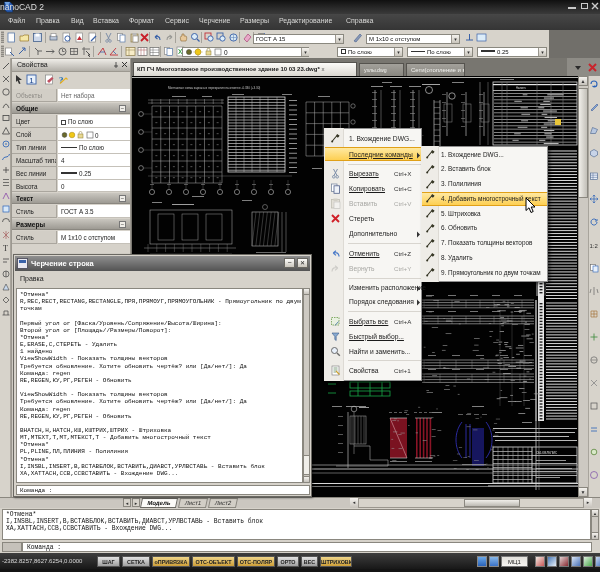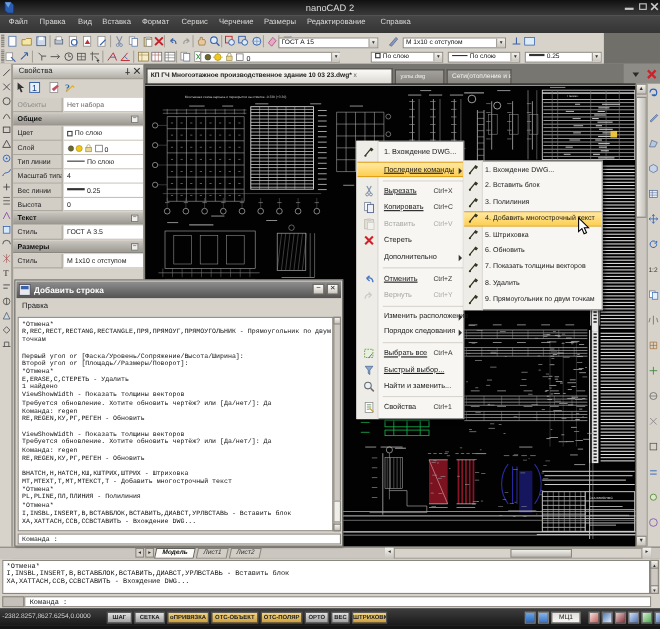--- a/index.html
+++ b/index.html
@@ -6,21 +6,21 @@
 .tbico{position:absolute;width:11px;height:11px}
 .combo{position:absolute;background:#fff;border:1px solid #8a887f;font-size:6px;color:#111;line-height:9px;white-space:nowrap;overflow:hidden}
 .combo .da{position:absolute;right:0;top:0;bottom:0;width:8px;background:linear-gradient(#f4f2ee,#c9c5bc);border-left:1px solid #9a968e;color:#333;font-size:5px;text-align:center;line-height:8px}
 </style></head><body>
 <div style="position:absolute;left:0;top:0;width:600px;height:572px;background:#7b7972"></div>
 <div style="position:absolute;left:0;top:0;width:600px;height:14px;background:linear-gradient(#101010,#2b2b2b 60%,#3a3a3a)"></div>
 <svg class="abs" style="left:3px;top:1px" width="11" height="12">
     <path d="M1.5 1 L7 1 L9.5 3.5 L9.5 11 L4 11 L1.5 8.5 Z" fill="#2a5cb0" stroke="#10336e" stroke-width="0.7"></path>
     <path d="M1.5 1 L7 1 L4.5 6 Z" fill="#6fa0e0"></path>
   </svg>
-<div style="position:absolute;left:0;top:2px;width:600px;height:11px;text-align:center;font-size:8.5px;color:#dedede">nanoCAD 2</div>
+<div style="position:absolute;left:0;top:2px;width:600px;height:11px;font-size:8.5px;color:#dedede">nanoCAD 2</div>
 <div style="position:absolute;left:568px;top:7px;width:8px;height:2px;background:#c9c9c9"></div>
 <div style="position:absolute;left:581px;top:3px;width:7px;height:6px;border:1px solid #c9c9c9"></div>
 <svg class="abs" style="left:591px;top:2px" width="9" height="9">
     <path d="M1 1 L7 7 M7 1 L1 7" stroke="#cccccc" stroke-width="1.4"></path>
   </svg>
 <div style="position:absolute;left:0;top:14px;width:600px;height:16px;background:linear-gradient(#474747,#353535)"></div>
 <div style="position:absolute;left:8px;top:17px;font-size:7px;color:#d9d9d7">Файл</div>
 <div style="position:absolute;left:36px;top:17px;font-size:7px;color:#d9d9d7">Правка</div>
 <div style="position:absolute;left:71px;top:17px;font-size:7px;color:#d9d9d7">Вид</div>
 <div style="position:absolute;left:93px;top:17px;font-size:7px;color:#d9d9d7">Вставка</div>
@@ -1346,21 +1346,21 @@
 <div style="position:absolute;left:571px;top:556px;width:10px;height:11px;background:linear-gradient(135deg,#d8e4f4,#4a72b8);border:1px solid #777"></div>
 <div style="position:absolute;left:583px;top:556px;width:10px;height:11px;background:linear-gradient(135deg,#e0f0e0,#4aa84a);border:1px solid #777"></div>
 <div style="position:absolute;left:595px;top:556px;width:10px;height:11px;background:linear-gradient(135deg,#c8d8f0,#3a6ab8);border:1px solid #777"></div>
 <div style="position:absolute;left:0px;top:569px;width:600px;height:3px;background:#141414"></div>
 <div style="position:absolute;left:13px;top:254px;width:299px;height:243px;background:#d6d2ca;border:1px solid #6a6862;box-shadow:1px 1px 2px rgba(0,0,0,0.45)"></div>
 <div style="position:absolute;left:15px;top:256px;width:295px;height:15px;background:linear-gradient(#8f8f8f,#535353)"></div>
 <svg class="abs" style="left:17px;top:258px" width="11" height="11">
     <rect x="0.5" y="0.5" width="10" height="10" fill="#e8e8f0" stroke="#445" stroke-width="0.8"></rect>
     <rect x="2" y="2" width="7" height="3" fill="#3a62a8"></rect>
   </svg>
-<div style="position:absolute;left:31px;top:259px;font-size:7.5px;font-weight:bold;color:#fff">Добавить строка</div>
+<div style="position:absolute;left:31px;top:259px;font-size:7.5px;font-weight:bold;color:#fff">Черчение строка</div>
 <div style="position:absolute;left:284px;top:258px;width:11px;height:10px;background:linear-gradient(#fdfdfb,#c9c5bc);border:1px solid #6a6862;font-size:7px;line-height:7px;text-align:center;color:#222">−</div>
 <div style="position:absolute;left:297px;top:258px;width:11px;height:10px;background:linear-gradient(#fdfdfb,#c9c5bc);border:1px solid #6a6862;font-size:6px;line-height:8px;text-align:center;color:#222">✕</div>
 <div style="position:absolute;left:20px;top:275px;font-size:7px;color:#222">Правка</div>
 <div style="position:absolute;left:16px;top:288px;width:287px;height:195px;background:#fff;border:1px solid #8a877f;font-family:'Liberation Mono',monospace;font-size:6px;line-height:7.15px;color:#111;padding:2px 0 0 3px;white-space:pre;overflow:hidden">*Отмена*
 R,REC,RECT,RECTANG,RECTANGLE,ПРЯ,ПРЯМОУГ,ПРЯМОУГОЛЬНИК - Прямоугольник по двум
 точкам
 
 Первый угол or [Фаска/Уровень/Сопряжение/Высота/Ширина]:
 Второй угол or [Площадь//Размеры/Поворот]:
 *Отмена*

